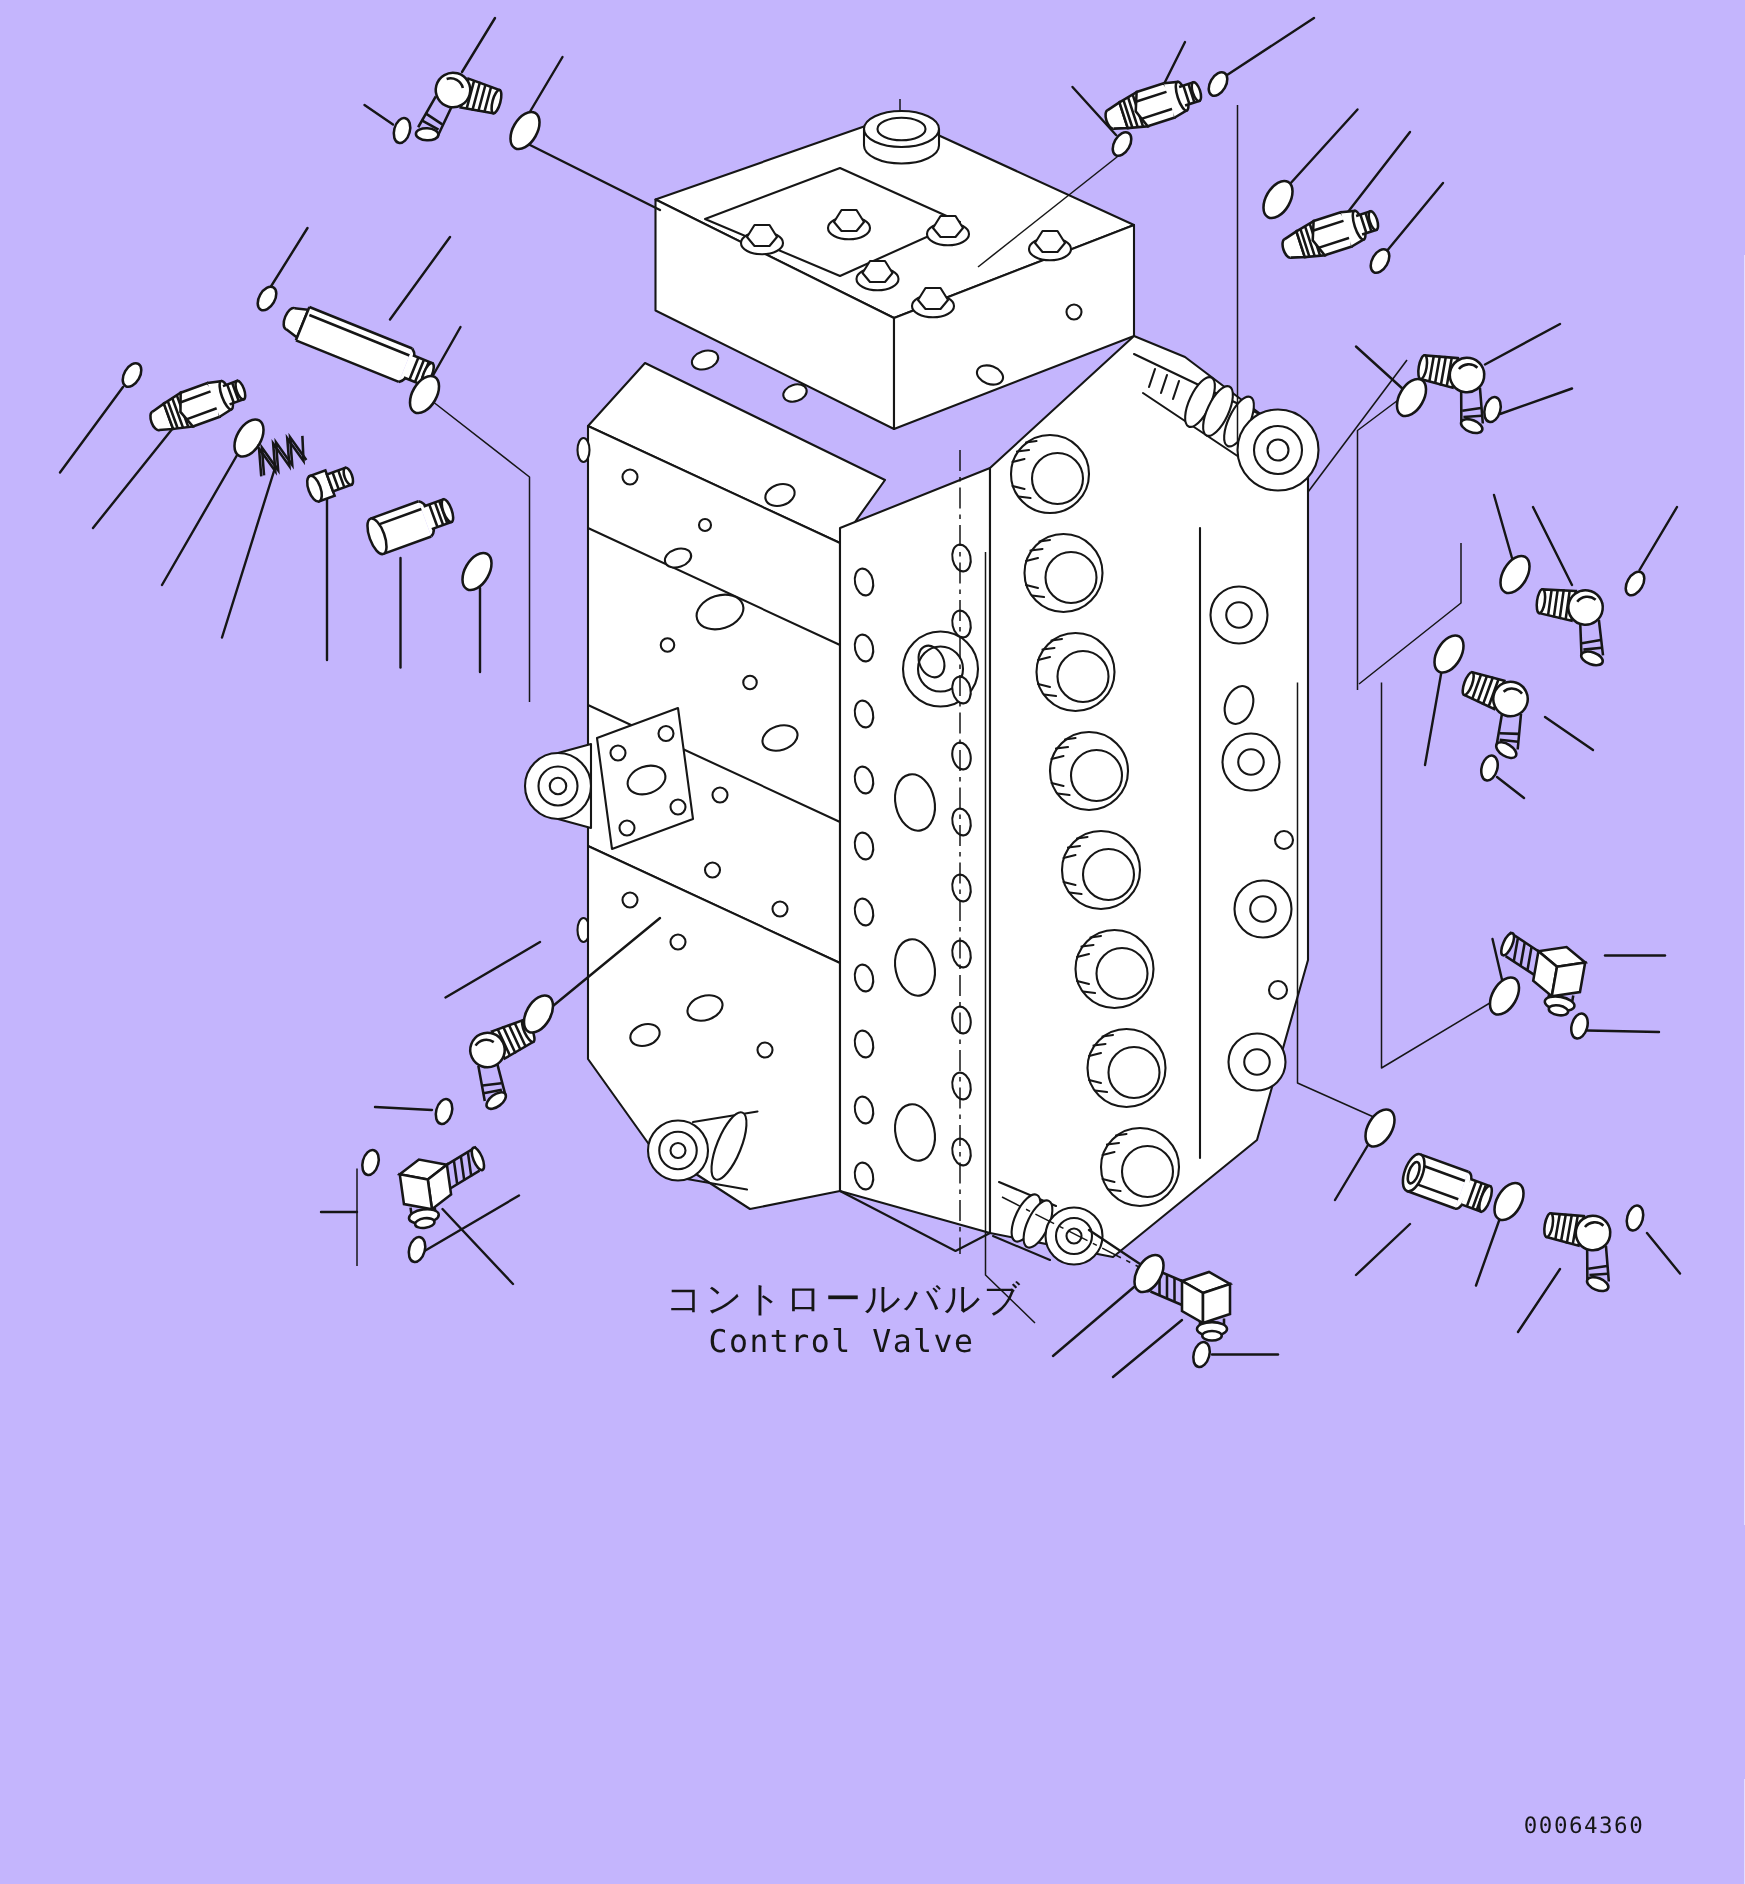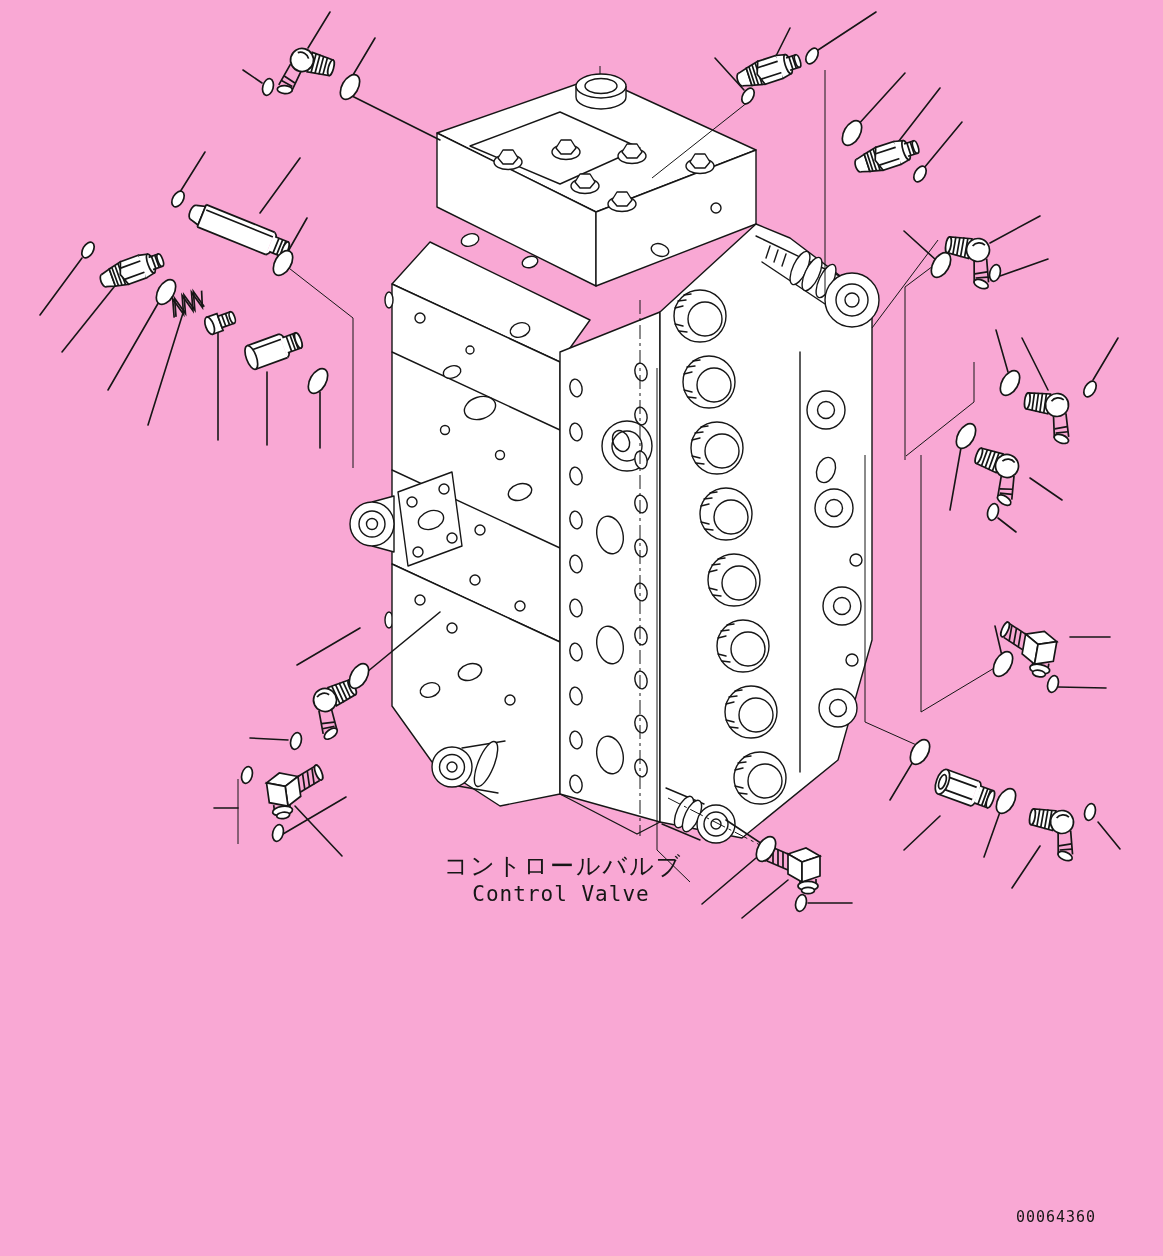--- a/index.html
+++ b/index.html
@@ -1,16 +1,16 @@
 <!DOCTYPE html>
 <html><head>
 <meta charset="utf-8">
 <style>
   html,body{margin:0;padding:0;background:#ffffff;}
-  .page{width:1163px;height:1256px;background:#f9a8d4;position:relative;overflow:hidden;}
+  .page{width:1163px;height:1256px;background:#c4b5fd;position:relative;overflow:hidden;}
   svg{display:block;}
   .ln{fill:none;stroke:#161616;stroke-width:1.4;stroke-linecap:round;stroke-linejoin:round;}
   .fw{fill:#ffffff;stroke:#161616;stroke-width:1.4;stroke-linejoin:round;}
   .leader{fill:none;stroke:#161616;stroke-width:1.6;stroke-linecap:round;}
   .witness{fill:none;stroke:#161616;stroke-width:1.0;stroke-linejoin:round;}
   .dd{fill:none;stroke:#161616;stroke-width:1.0;stroke-dasharray:14 4 3 4;}
   .part{stroke:#161616;stroke-width:1.7;}
   text{fill:#161616;font-family:"DejaVu Sans Mono","Liberation Mono",monospace;}
   .jp{font-size:24px;letter-spacing:2px;}
   .en{font-size:21px;letter-spacing:1px;}

